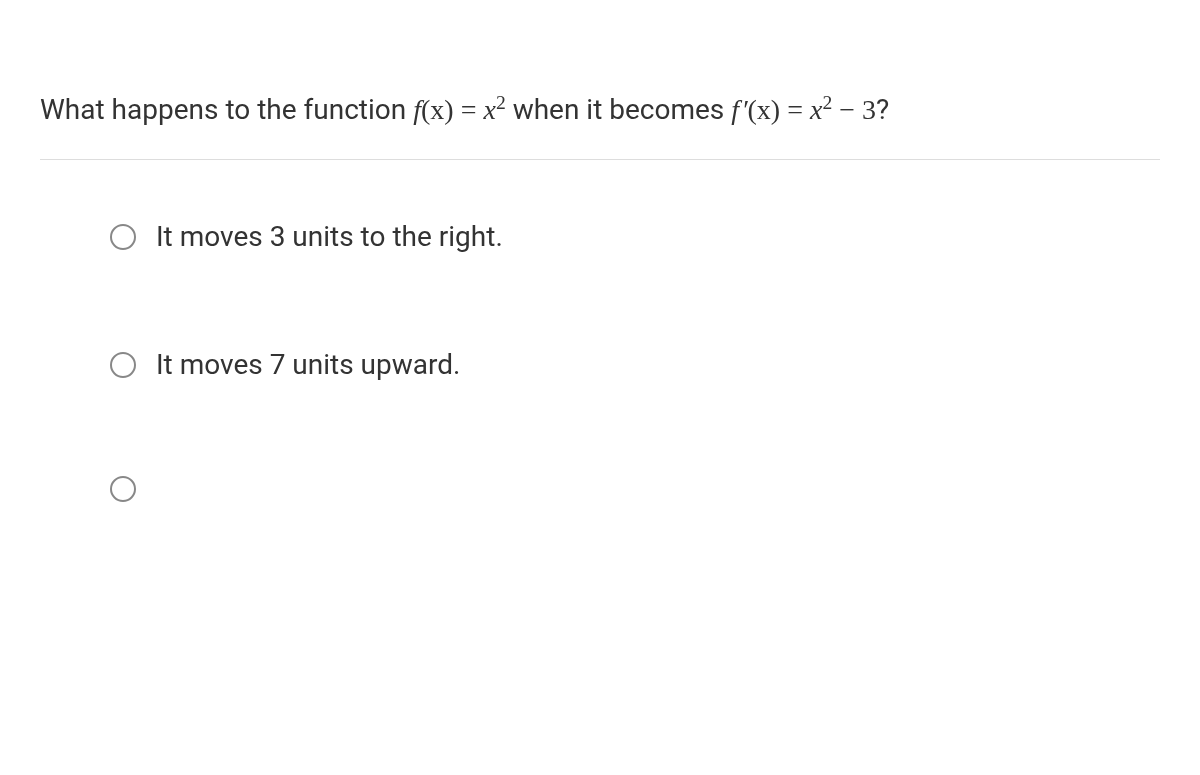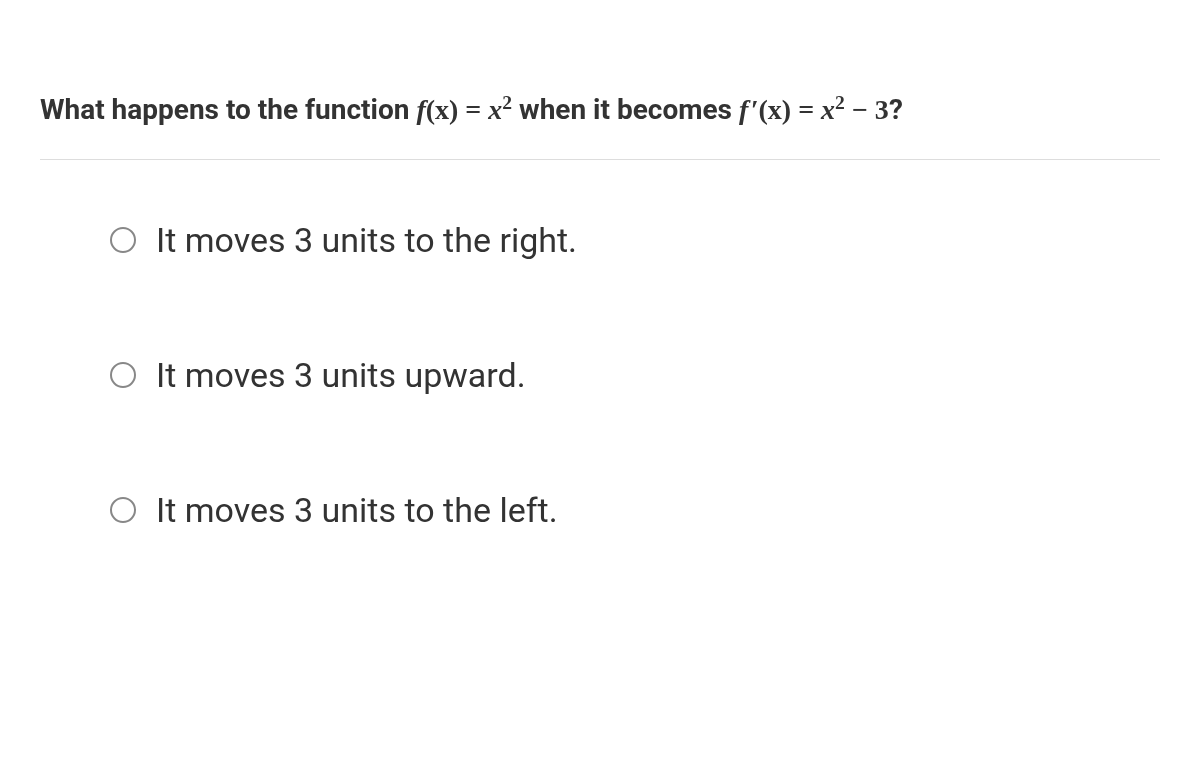--- a/index.html
+++ b/index.html
@@ -15,21 +15,21 @@
       padding: 0;
     }
     .container {
       padding: 90px 40px 40px 40px;
     }
     .question {
       font-size: 28px;
       color: #333333;
       line-height: 1.4;
       margin-bottom: 30px;
-      font-weight: 700;
+      font-weight: 400;
     }
     .question .math {
       font-family: "Times New Roman", Times, serif;
       font-style: italic;
     }
     .question .math-upright {
       font-family: "Times New Roman", Times, serif;
       font-style: normal;
     }
     .question sup {
@@ -57,40 +57,39 @@
     .radio {
       width: 26px;
       height: 26px;
       border: 2.5px solid #888888;
       border-radius: 50%;
       margin-right: 20px;
       flex-shrink: 0;
       background: #ffffff;
     }
     .option-label {
-      font-size: 34px;
+      font-size: 28px;
       color: #333333;
       font-weight: 400;
     }
   </style>
 </head>
 <body>
 
 <div class="container">
   <div class="question">
     <span>What happens to the function </span><span class="math">f</span><span class="math-upright">(x)</span><span class="math-upright"> = </span><span class="math">x</span><sup class="math-upright">2</sup><span> when it becomes </span><span class="math">f ′</span><span class="math-upright">(x)</span><span class="math-upright"> = </span><span class="math">x</span><sup class="math-upright">2</sup><span class="math-upright"> − 3</span><span>?</span>
   </div>
   <hr class="divider">
   <div class="options">
     <div class="option">
       <div class="radio"></div>
       <div class="option-label">It moves 3 units to the right.</div>
     </div>
     <div class="option">
       <div class="radio"></div>
-      <div class="option-label">It moves 3 units upward.</div>
+      <div class="option-label">It moves 7 units upward.</div>
     </div>
     <div class="option">
       <div class="radio"></div>
-      <div class="option-label">It moves 3 units to the left.</div>
     </div>
   </div>
 </div>
 
 </body></html>

